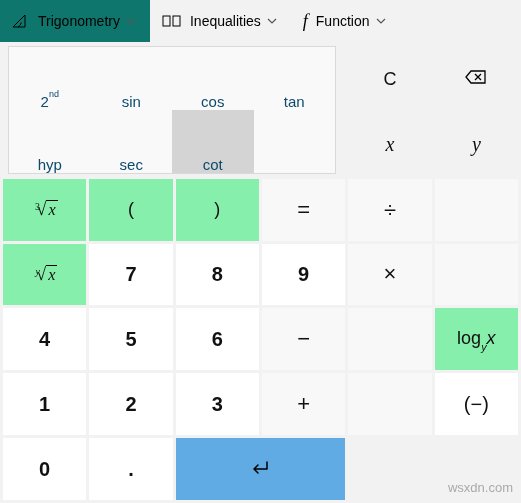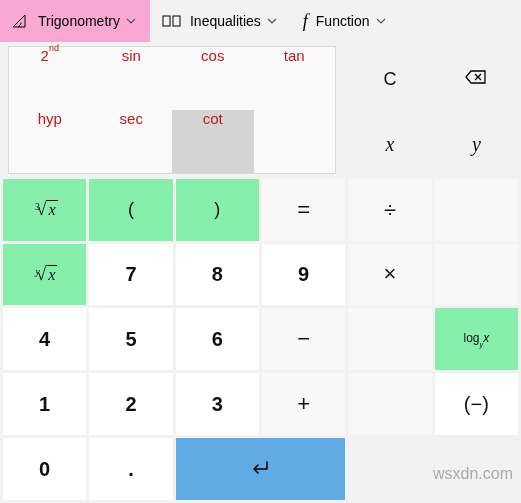--- a/index.html
+++ b/index.html
@@ -18,45 +18,45 @@
     background: #f2f2f2;
   }
   .toolbar-item {
     display: flex;
     align-items: center;
     padding: 0 14px 0 12px;
     font-size: 14px;
     cursor: pointer;
     user-select: none;
   }
-  .toolbar-item.active { background: #f9a8d4; }
+  .toolbar-item.active { background: #0f766e; }
   .toolbar-item .icon svg { display: block; }
   .toolbar-item .lbl { margin: 0 6px 0 8px; }
   .toolbar-item .chev svg { display:block; }
 
   .trig-panel {
     display: grid;
     grid-template-columns: repeat(4, 1fr);
     grid-template-rows: 1fr 1fr;
     background: #f9f9f9;
     border: 1px solid #d9d9d9;
     width: 328px;
     height: 128px;
     margin: 4px 0 0 8px;
     position: relative;
     z-index: 2;
   }
   .trig-btn {
     display: flex;
-    align-items: flex-start;
+    align-items: flex-end;
     justify-content: center;
     font-size: 15px;
     cursor: pointer;
     user-select: none;
-    color: #b91c1c;
+    color: #0c4a6e;
   }
   .trig-btn.hover { background: #d4d4d4; }
 
   .grid-area {
     flex: 1;
     display: grid;
     grid-template-columns: repeat(6, 1fr);
     grid-template-rows: repeat(6, 1fr);
     gap: 3px;
     padding: 3px;
@@ -67,38 +67,38 @@
   .btn {
     display: flex;
     align-items: center;
     justify-content: center;
     font-size: 18px;
     cursor: pointer;
     user-select: none;
     color: #111;
   }
   .btn.fn { background: #86efac; }
-  .btn.fn.small { font-size: 12px; }
+  .btn.fn.small { font-size: 18px; }
   .btn.num { background: #ffffff; font-weight: 600; font-size: 20px; }
   .btn.op { background: #f8f8f8; font-size: 22px; }
   .btn.var { background: #f2f2f2; font-style: italic; font-family: "Cambria Math","Times New Roman",serif; font-size:20px;}
   .btn.clear { background: #f2f2f2; font-size:18px;}
   .btn.back { background: #f2f2f2; }
   .btn.enter { background: #61abe4; font-size: 22px; }
   .btn.placeholder { background: transparent; cursor: default; }
   sup { font-size: 0.6em; position: relative; top: -0.4em; }
   sub { font-size: 0.6em; position: relative; top: 0.2em; }
   .root { font-family: "Cambria Math","Times New Roman",serif; position: relative;}
   .root .deg { font-size: 0.55em; position: relative; top:-0.5em; left:0.35em;}
   .root .rad { border-top: 1px solid #000; padding: 0 2px; font-style: italic; font-size:0.9em;}
   .watermark {
     position: fixed;
-    bottom: 20px;
+    bottom: 8px;
     right: 8px;
-    font-size: 16px;
+    font-size: 13px;
     color: #aaa;
     font-family: Arial, sans-serif;
     z-index: 5;
   }
 </style>
 </head>
 <body>
 
 <div class="toolbar">
   <div class="toolbar-item active">

